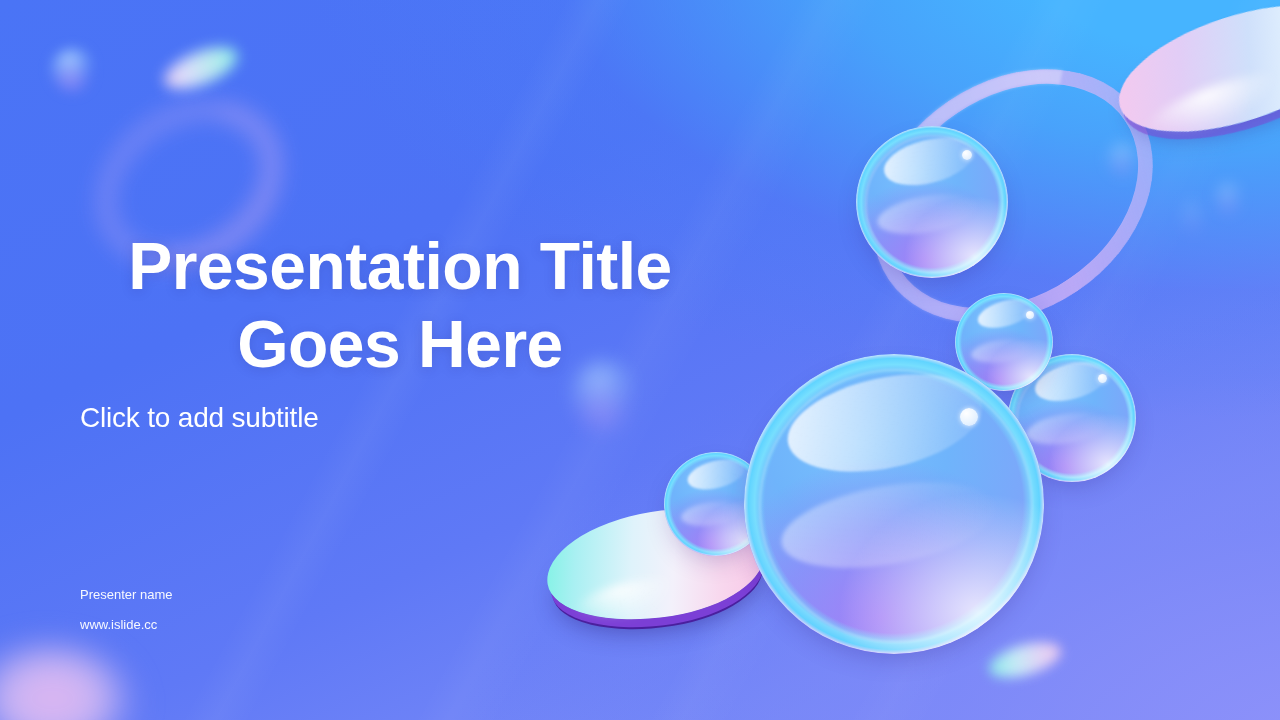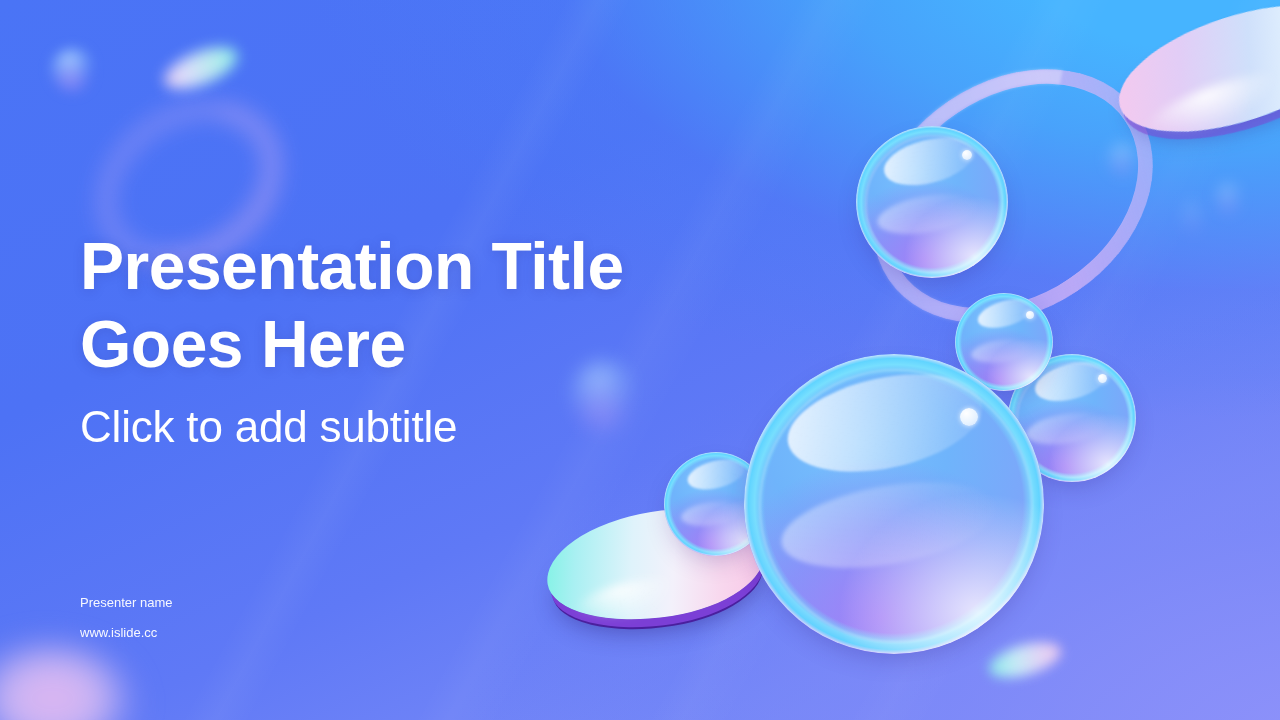--- a/index.html
+++ b/index.html
@@ -260,42 +260,43 @@
   }
   .title {
     margin: 0;
     color: #ffffff;
     font-size: 66px;
     font-weight: 700;
     line-height: 1.18;
     letter-spacing: -0.5px;
     white-space: pre-line;
     text-shadow: 0 2px 12px rgba(40,40,130,0.18);
+    text-align: center;
   }
   .subtitle {
     margin: 18px 0 0 0;
     color: #ffffff;
-    font-size: 44px;
+    font-size: 28px;
     font-weight: 400;
     line-height: 1.15;
     letter-spacing: -0.2px;
   }
   .footer {
     position: absolute;
     left: 80px;
     bottom: 81px;
     z-index: 5;
   }
   .footer div {
     color: rgba(255,255,255,0.95);
     font-size: 13px;
     line-height: 1;
     margin-bottom: 17px;
   }
-  .footer div:last-child { margin-bottom: 0; }
+  .footer div:last-child { margin-bottom: 8px; }
 </style>
 </head>
 <body>
 
 <div id="slide">
 
   <div class="streaks"></div>
 
   <div class="deco">
 

